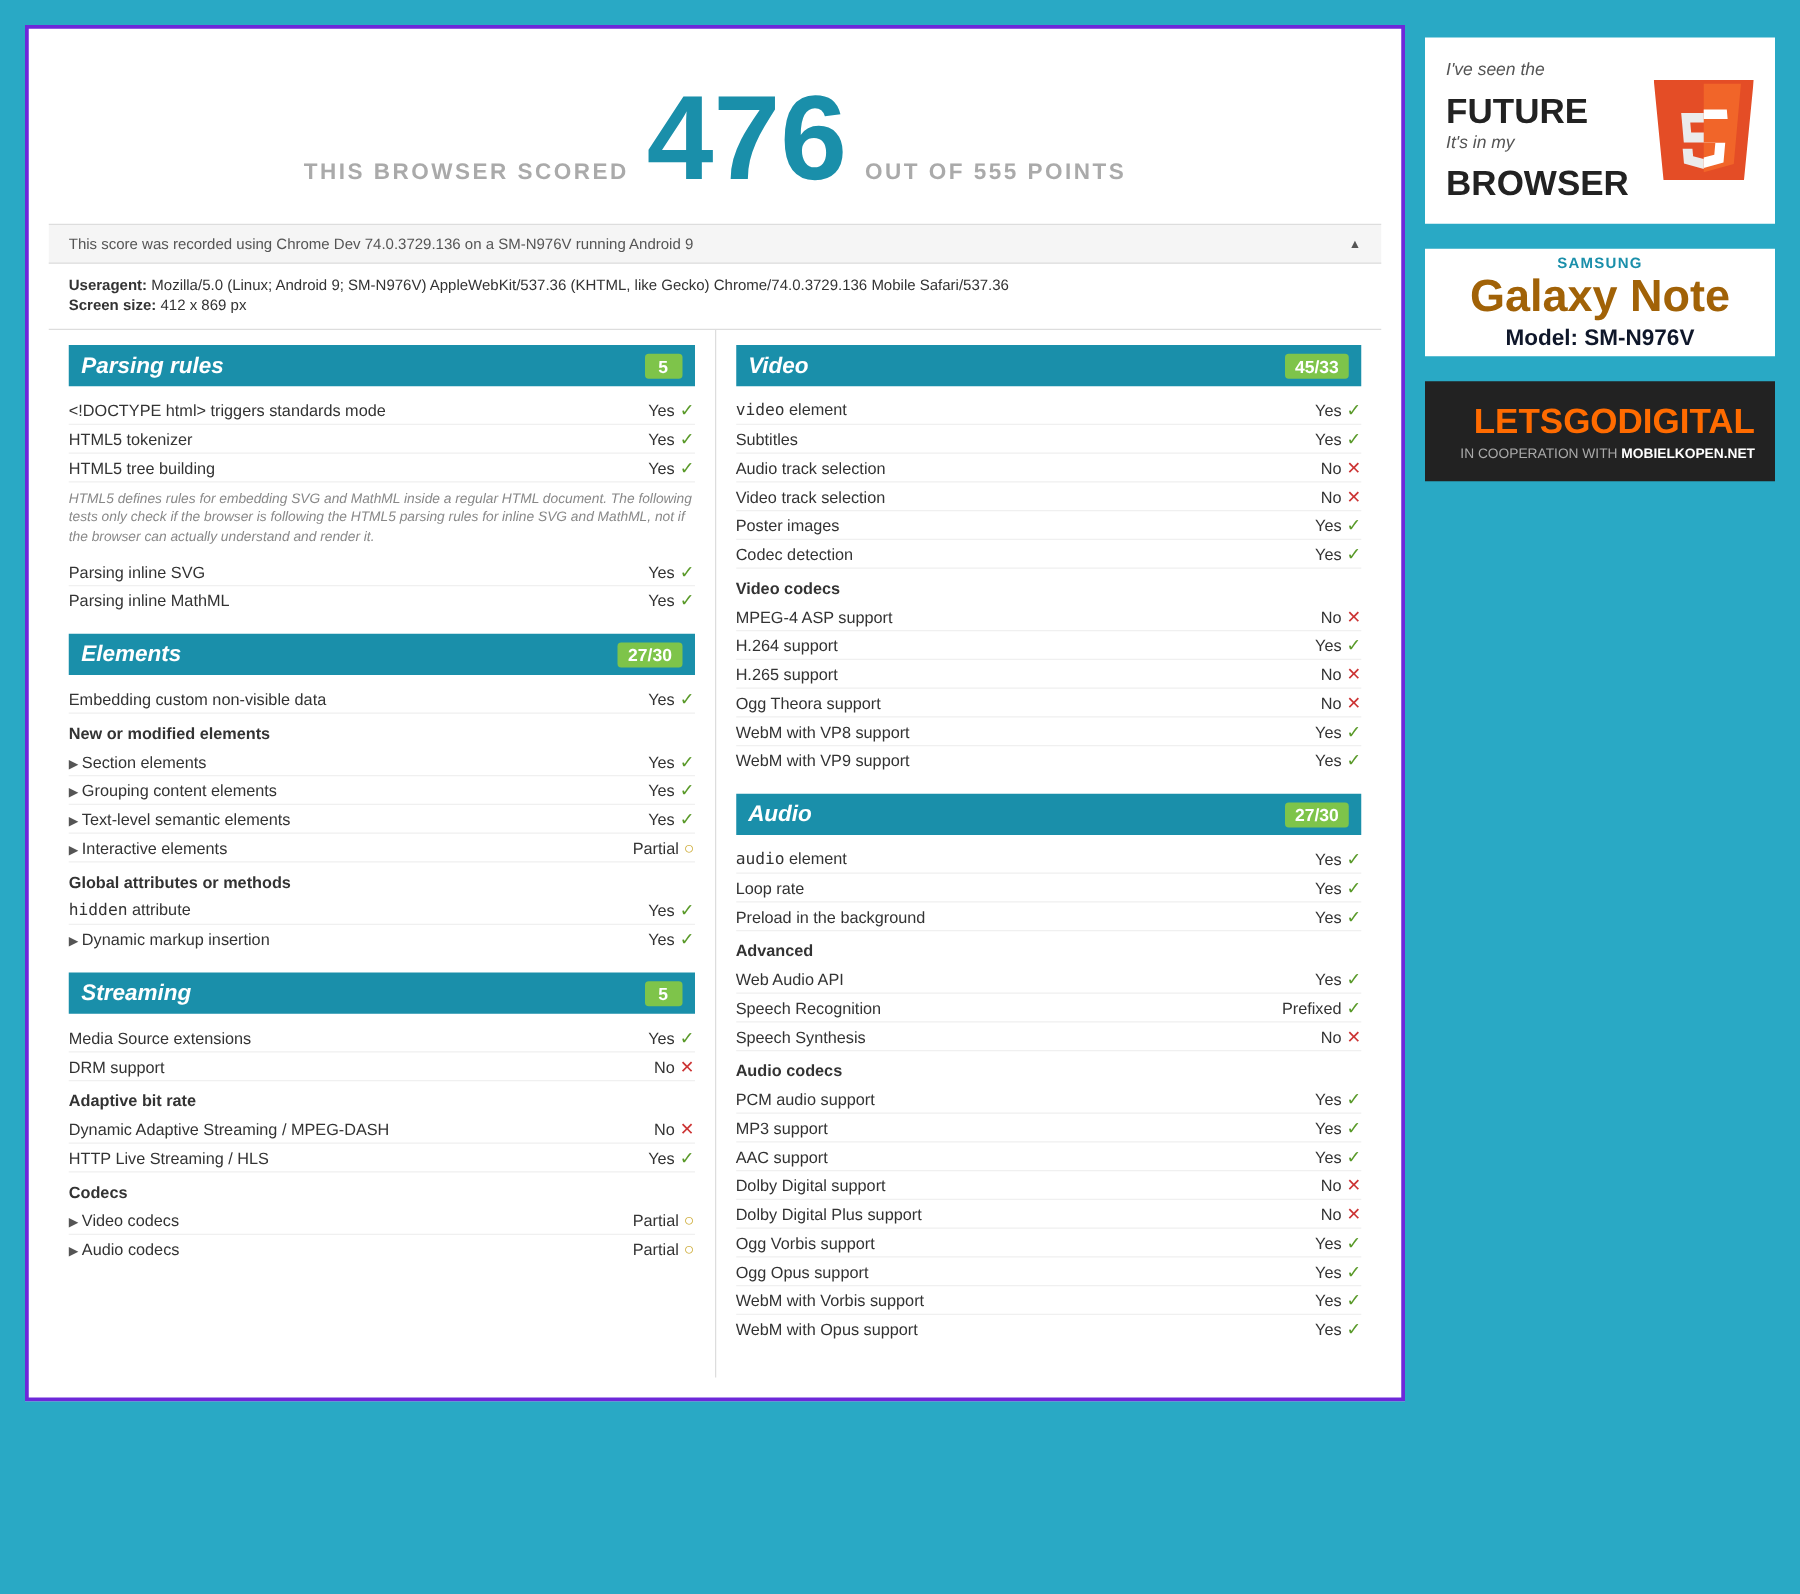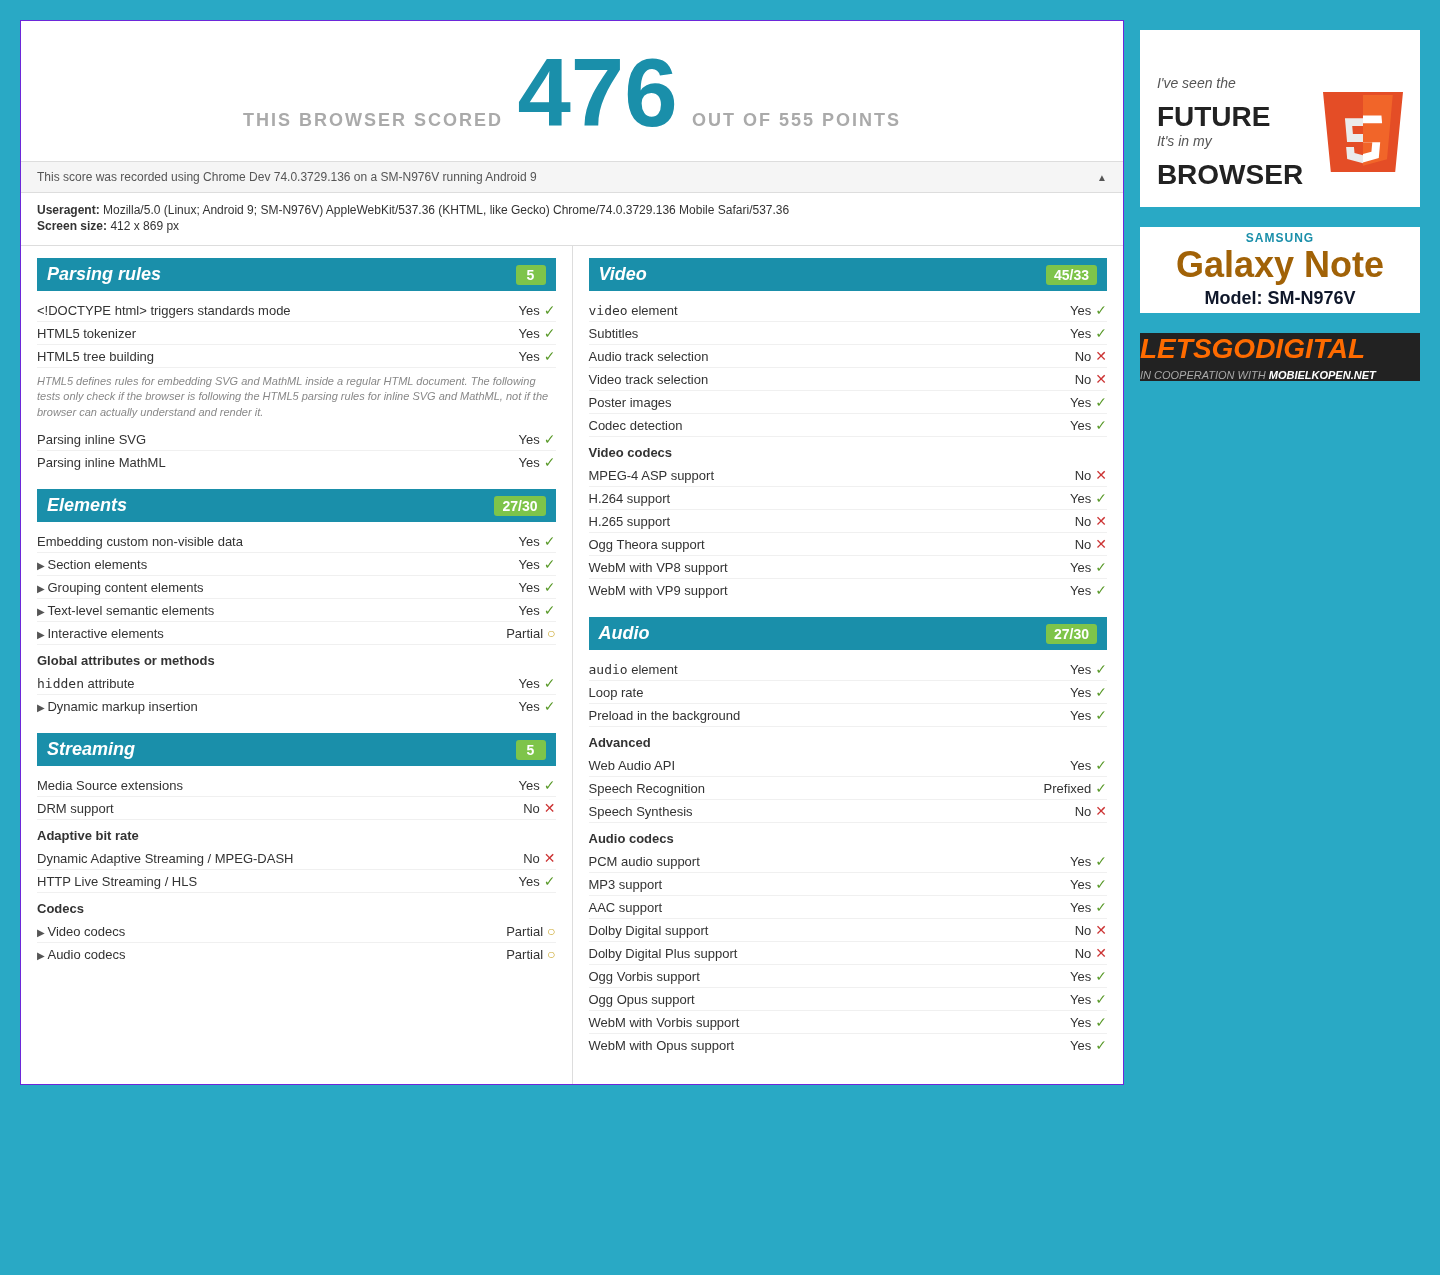--- a/index.html
+++ b/index.html
@@ -15,22 +15,22 @@
     }
     .main-wrapper {
       display: flex;
       gap: 16px;
       width: 100%;
       max-width: 1400px;
     }
     .left-panel {
       background: #fff;
       flex: 1;
-      padding: 0;
-      border: 1px solid #6d28d9;
+      padding: 16px;
+      border: 3px solid #6d28d9;
     }
     .right-panel {
       width: 280px;
       display: flex;
       flex-direction: column;
       gap: 20px;
       padding-top: 10px;
     }
 
     
@@ -230,22 +230,22 @@
     }
     .device-brand .model-num {
       font-size: 18px;
       font-weight: bold;
       color: #0f172a;
       margin-top: 4px;
     }
 
     .letsgo-digital {
       background: #222;
-      text-align: left;
-      font-style: italic;
+      padding: 16px;
+      text-align: right;
     }
     .letsgo-digital .letsgo-text {
       font-size: 28px;
       font-weight: 900;
       color: #fff;
     }
     .letsgo-digital .letsgo-text span {
       color: #ff6b00;
     }
     .letsgo-digital .coop-text {
@@ -254,21 +254,20 @@
       margin-top: 4px;
     }
     .letsgo-digital .coop-text strong {
       color: #fff;
     }
     .badge-row {
       display: flex;
       align-items: center;
       justify-content: center;
       gap: 10px;
-      margin-top: 28px;
     }
     .badge-text-col {
       text-align: left;
     }
   </style>
 </head>
 <body>
 
 <div class="main-wrapper">
 
@@ -330,20 +329,21 @@
 
         <div class="section-block">
           <div class="section-header">
             <span class="section-title">Elements</span>
             <span class="section-score">27/30</span>
           </div>
           <div class="test-row">
             <span class="test-name">Embedding custom non-visible data</span>
             <span class="test-result result-yes">Yes <span class="check-yes">✓</span></span>
           </div>
+          <div class="sub-section-title">New or modified elements</div>
           <div class="test-row has-arrow">
             <span class="test-name">Section elements</span>
             <span class="test-result result-yes">Yes <span class="check-yes">✓</span></span>
           </div>
           <div class="test-row has-arrow">
             <span class="test-name">Grouping content elements</span>
             <span class="test-result result-yes">Yes <span class="check-yes">✓</span></span>
           </div>
           <div class="test-row has-arrow">
             <span class="test-name">Text-level semantic elements</span>

